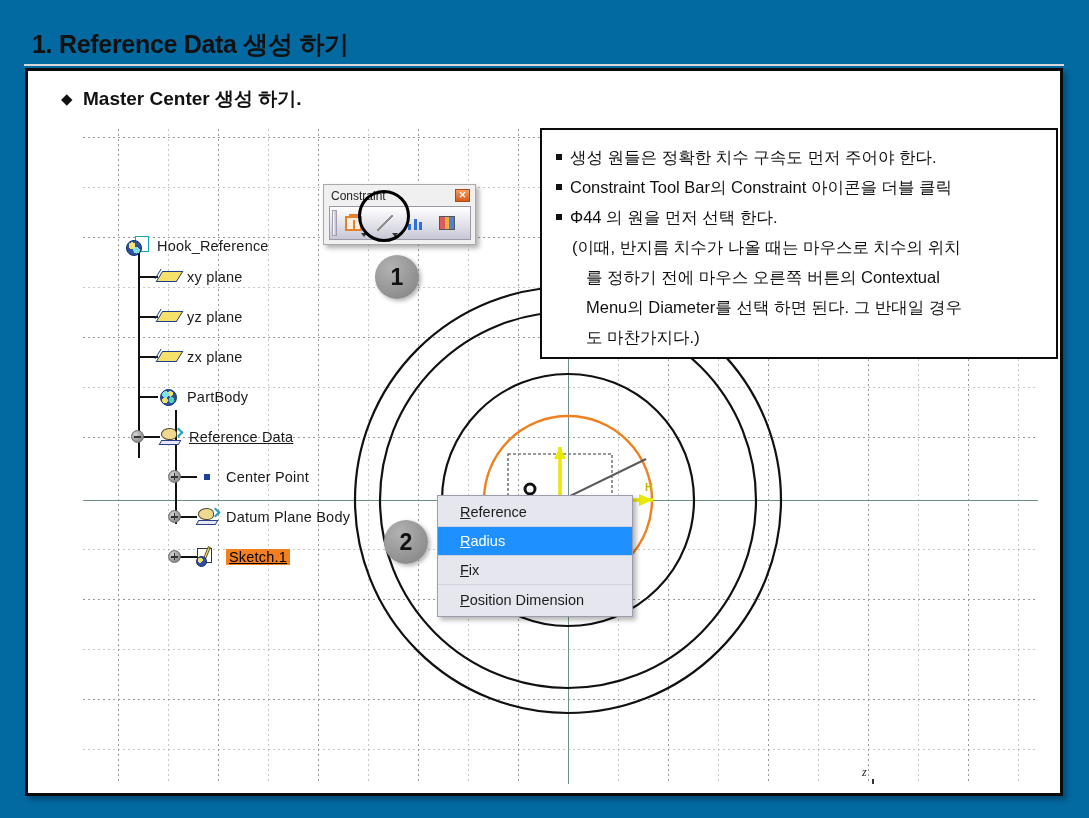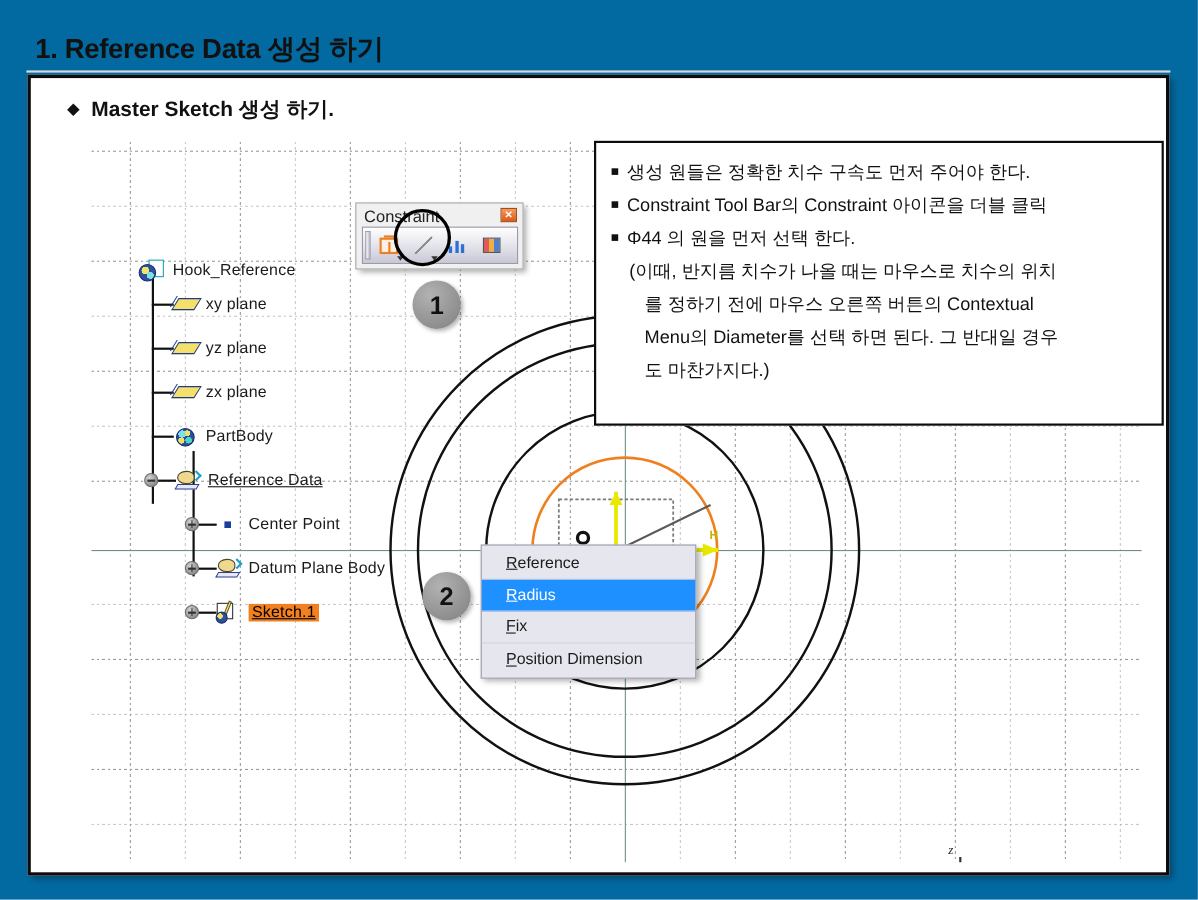--- a/index.html
+++ b/index.html
@@ -267,21 +267,21 @@
   #constraint-window {
     position: absolute;
     left: 323px; top: 184px;
     width: 153px; height: 61px;
     background: #f0f0f0;
     border: 1px solid #a9a9a9;
     box-shadow: 3px 3px 5px rgba(0,0,0,0.32);
   }
   #constraint-title {
     position: absolute; left: 7px; top: 4px;
-    font-size: 15px; color: #222;
+    font-size: 12px; color: #222;
     font-family: "Liberation Sans", sans-serif;
   }
   #constraint-close {
     position: absolute; right: 5px; top: 4px;
     width: 15px; height: 13px;
     background: linear-gradient(to bottom,#f79a5a,#d85b1c);
     border: 1px solid #a84a14;
     color: #ffffff; font-size: 9px; font-weight: bold;
     line-height: 11px; text-align: center;
   }
@@ -359,21 +359,21 @@
     font-size: 23px; font-weight: bold;
     display: flex; align-items: center; justify-content: center;
     box-shadow: 2px 2px 4px rgba(0,0,0,0.3);
     font-family: "Liberation Sans", sans-serif;
   }
 
   
   #note-box {
     position: absolute;
     left: 540px; top: 128px;
-    width: 518px; height: 259px;
+    width: 518px; height: 231px;
     background: #ffffff;
     border: 2px solid #0c0c0c;
     padding: 12px 14px 8px 14px;
   }
   .note-line {
     font-size: 16.5px;
     color: #111111;
     line-height: 30px;
     white-space: nowrap;
   }
@@ -438,21 +438,21 @@
 <body>
 
 <div id="page">
 
   <div id="slide-title">1. Reference Data 생성 하기</div>
   <div id="title-rule"></div>
 
   <div id="content-frame">
 
     <div id="bullet-diamond">◆</div>
-    <div id="bullet-heading">Master Sketch 생성 하기.</div>
+    <div id="bullet-heading">Master Center 생성 하기.</div>
 
     <div id="cad-canvas">
 
       <div id="grid-layer"></div>
 
       <div class="gl-v" style="left:35px"></div>
       <div class="gl-v minor" style="left:85px"></div>
       <div class="gl-v" style="left:135px"></div>
       <div class="gl-v minor" style="left:185px"></div>
       <div class="gl-v" style="left:235px"></div>

